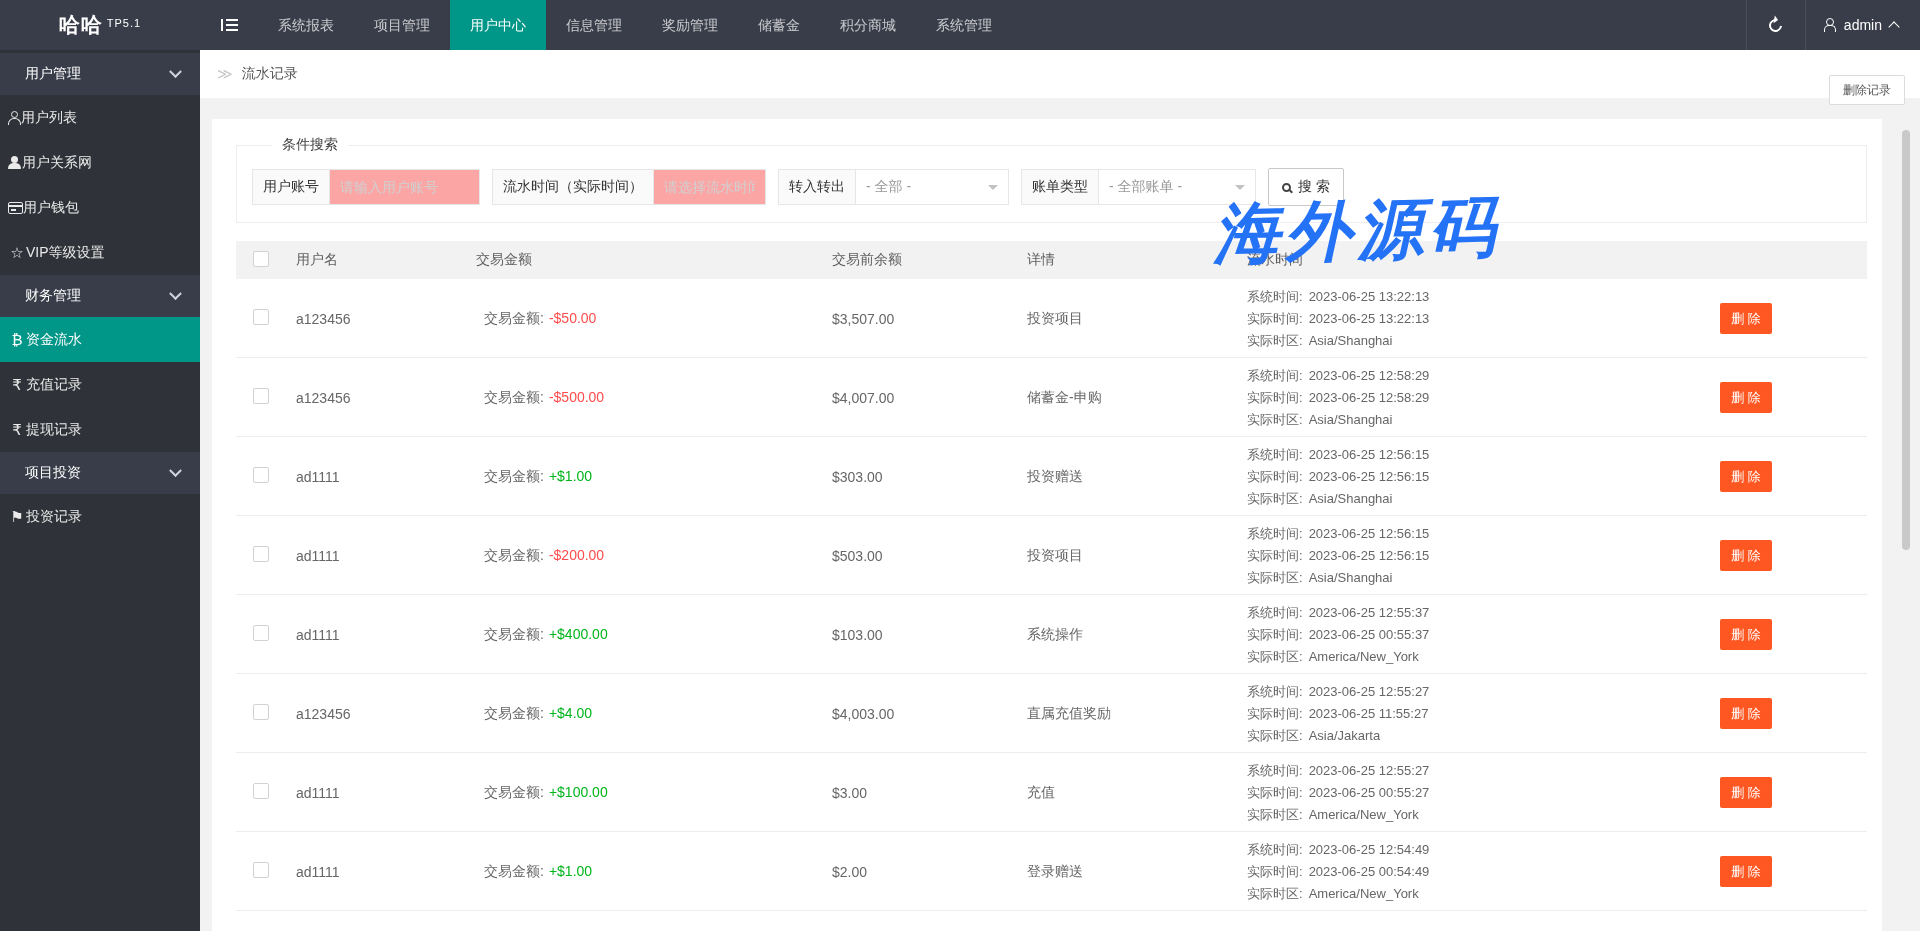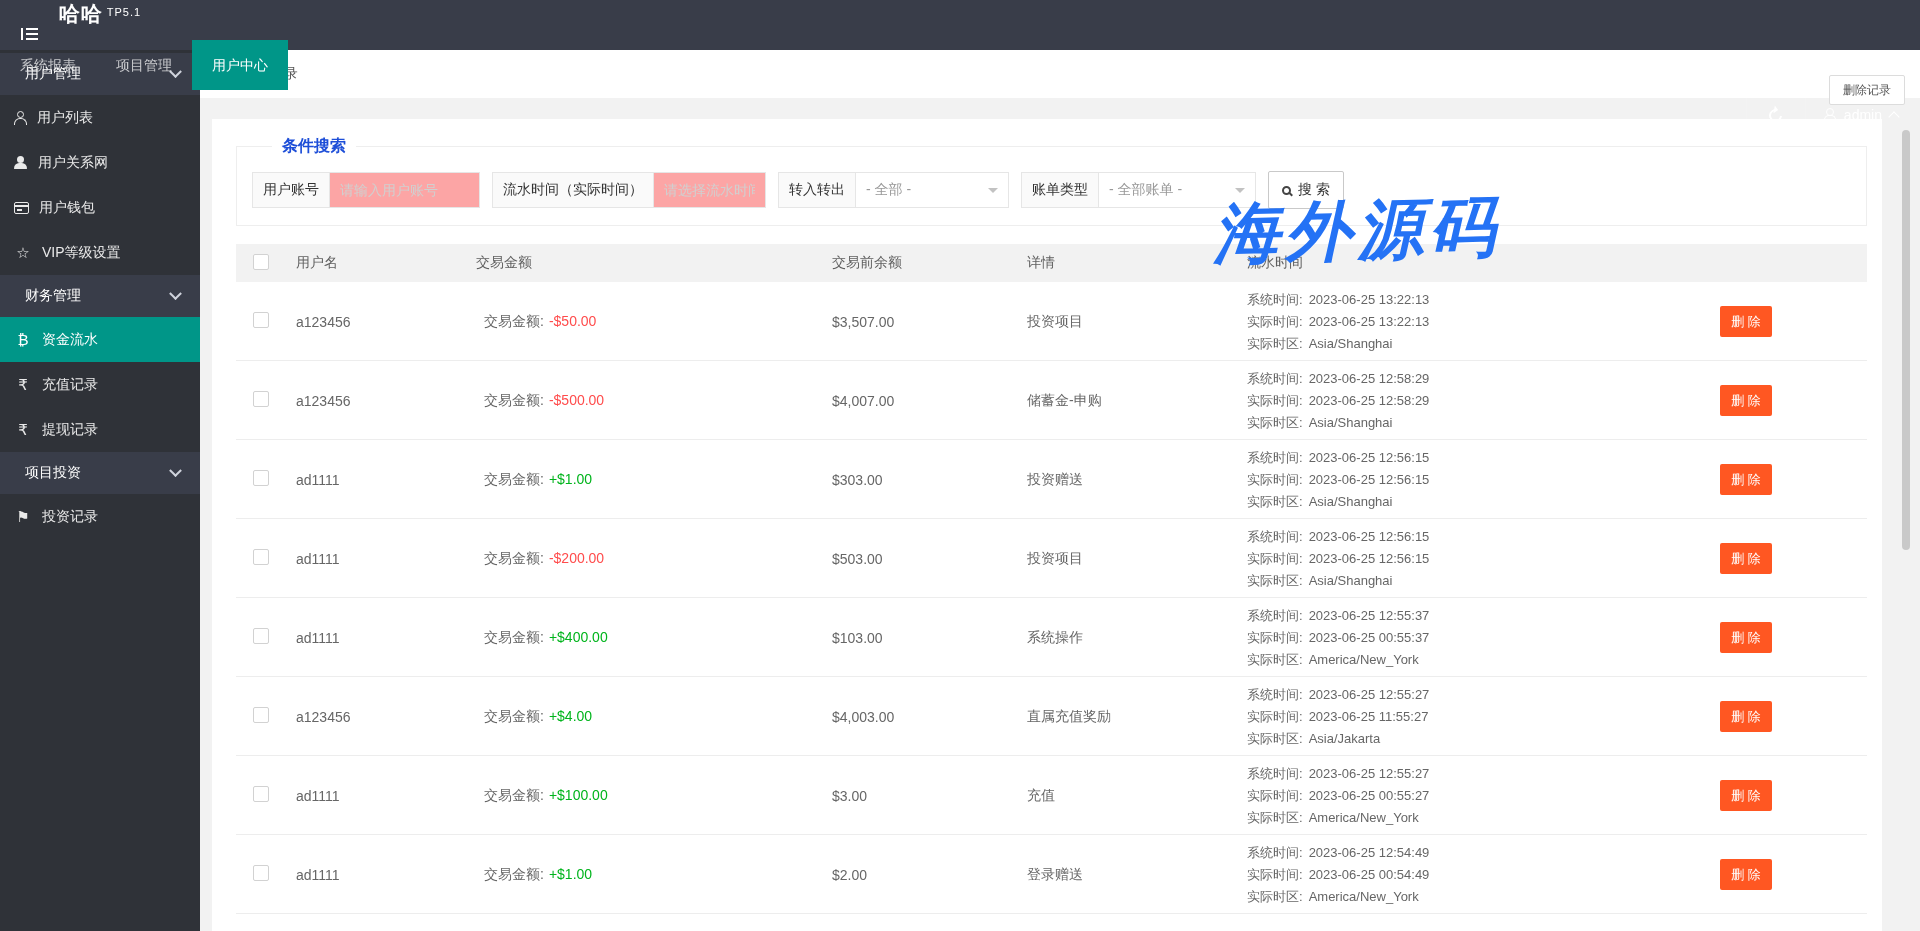--- a/index.html
+++ b/index.html
@@ -5,21 +5,21 @@
   :root{
     --accent:#009688; --danger:#FF5722; --red:#ff4c4c; --green:#00b41c;
     --navbar:#393D49; --sidebar:#2F3238; --watermark:#2472F5;
   }
   *{box-sizing:border-box;}
   html,body{margin:0;padding:0;}
   body{font-family:"Liberation Sans","DejaVu Sans",sans-serif;}
   .app{position:relative;width:1920px;height:931px;background:#f2f2f2;overflow:hidden;}
 
   
-  .navbar{position:absolute;top:0;left:0;right:0;height:50px;background:var(--navbar);display:flex;color:#fff;z-index:20;flex-direction:column;}
+  .navbar{position:absolute;top:0;left:0;right:0;height:50px;background:var(--navbar);display:flex;color:#fff;z-index:20;}
   .logo{width:200px;display:flex;align-items:center;justify-content:center;font-size:21px;font-weight:bold;letter-spacing:1px;cursor:pointer;}
   .logo sup{font-size:11px;font-weight:normal;margin-left:4px;transform:translateY(-2px);}
   .nav-toggle{width:58px;display:flex;align-items:center;justify-content:center;cursor:pointer;}
   .icon-burger{display:flex;flex-direction:column;gap:3px;border-left:2px solid #fff;padding-left:3px;}
   .icon-burger i{display:block;width:12px;height:2px;background:#fff;}
   .nav-menu{display:flex;list-style:none;margin:0;padding:0;}
   .nav-item{padding:0 20px;line-height:50px;font-size:14px;color:rgba(255,255,255,.72);cursor:pointer;white-space:nowrap;}
   .nav-item.active{background:var(--accent);color:#fff;}
   .nav-right{margin-left:auto;display:flex;align-items:center;}
   .nav-sep{width:1px;height:50px;background:rgba(255,255,255,.09);}
@@ -31,21 +31,21 @@
   .icon-person::before{content:'';position:absolute;top:-1px;left:2px;width:6px;height:6px;border:1px solid #fff;border-radius:50%;}
   .icon-person::after{content:'';position:absolute;bottom:0;left:0;width:10px;height:6px;border:1px solid #fff;border-bottom:none;border-radius:5px 5px 0 0;}
   .chev{display:inline-block;width:8px;height:8px;border-left:1px solid #fff;border-top:1px solid #fff;}
   .chev.up{transform:translateY(2px) rotate(45deg);}
 
   
   .sidebar{position:absolute;top:50px;left:0;bottom:0;width:200px;background:var(--sidebar);padding-top:3px;}
   .side-header{height:42px;display:flex;align-items:center;background:var(--navbar);color:#fff;font-size:14px;padding:0 20px 0 25px;cursor:pointer;}
   .side-header .t{flex:1;}
   .side-chev{width:9px;height:9px;border-left:2px solid #cfd3dc;border-top:2px solid #cfd3dc;transform:rotate(225deg) translate(2px,2px);}
-  .side-item{height:45px;display:flex;align-items:center;gap:10px;padding-left:14px;color:#eaeaea;font-size:14px;cursor:pointer;text-decoration:none;}
+  .side-item{height:45px;display:flex;align-items:center;padding-left:8px;color:#eaeaea;font-size:14px;cursor:pointer;text-decoration:none;}
   .side-item.active{background:var(--accent);color:#fff;}
   .s-ico{width:18px;display:inline-flex;justify-content:center;align-items:center;font-size:15px;line-height:1;font-style:normal;color:inherit;}
   .ico-user-icon{position:relative;width:13px;height:14px;}
   .ico-user-icon::before{content:'';position:absolute;top:0;left:3px;width:5px;height:5px;border:1px solid currentColor;border-radius:50%;}
   .ico-user-icon::after{content:'';position:absolute;bottom:0;left:0;width:11px;height:6px;border:1px solid currentColor;border-bottom:none;border-radius:6px 6px 0 0;}
   .ico-users-icon{position:relative;width:14px;height:13px;}
   .ico-users-icon::before{content:'';position:absolute;top:0;left:3px;width:7px;height:7px;background:currentColor;border-radius:50%;}
   .ico-users-icon::after{content:'';position:absolute;bottom:0;left:0;width:13px;height:6px;background:currentColor;border-radius:6px 6px 1px 1px;}
   .ico-wallet-icon{width:15px;height:12px;border:1px solid currentColor;border-radius:2px;position:relative;}
   .ico-wallet-icon::before{content:'';position:absolute;top:2px;left:-1px;right:-1px;height:2px;background:currentColor;}
@@ -54,21 +54,21 @@
   
   .crumbbar{position:absolute;left:200px;top:50px;right:0;height:48px;background:#fff;display:flex;align-items:center;padding-left:17px;}
   .crumb-arrows{color:#c9c9c9;font-size:15px;margin-right:9px;}
   .crumb-arrows::before{content:"\226B";}
   .crumb-title{color:#555;font-size:14px;}
   .btn-plain{position:absolute;right:15px;top:25px;height:30px;padding:0 13px;background:#fff;border:1px solid #dcdcdc;border-radius:2px;color:#555;font-size:12px;cursor:pointer;}
 
   
   .card{position:absolute;left:212px;top:119px;width:1670px;bottom:0;background:#fff;overflow:hidden;padding:12px 15px 0 24px;}
   fieldset.search-fieldset{border:1px solid #eee;margin:5px 0 0 0;padding:14px 15px 16px;}
-  fieldset.search-fieldset legend{margin-left:20px;padding:0 10px;font-size:16px;color:#1d4ed8;font-weight:bold;}
+  fieldset.search-fieldset legend{margin-left:20px;padding:0 10px;font-size:14px;color:#404040;}
   .form-row{display:flex;align-items:center;gap:12px;}
   .group{display:flex;align-items:stretch;height:36px;}
   .addon{display:flex;align-items:center;padding:0 10px;background:#fafafa;border:1px solid #e6e6e6;font-size:14px;color:#333;white-space:nowrap;}
   .group input{border:1px solid #e6e6e6;border-left:none;padding:4px 10px;font-size:14px;color:#666;outline:none;background:#fca5a5;}
   .group input::placeholder{color:#d0d0d0;}
   .inp-account{width:150px;}
   .inp-time{width:112px;}
   .select{position:relative;display:flex;align-items:center;border:1px solid #e6e6e6;border-left:none;background:#fff;padding:0 28px 0 10px;font-size:14px;color:#999;cursor:pointer;white-space:nowrap;}
   .sel-direction{width:153px;}
   .sel-type{width:157px;}

